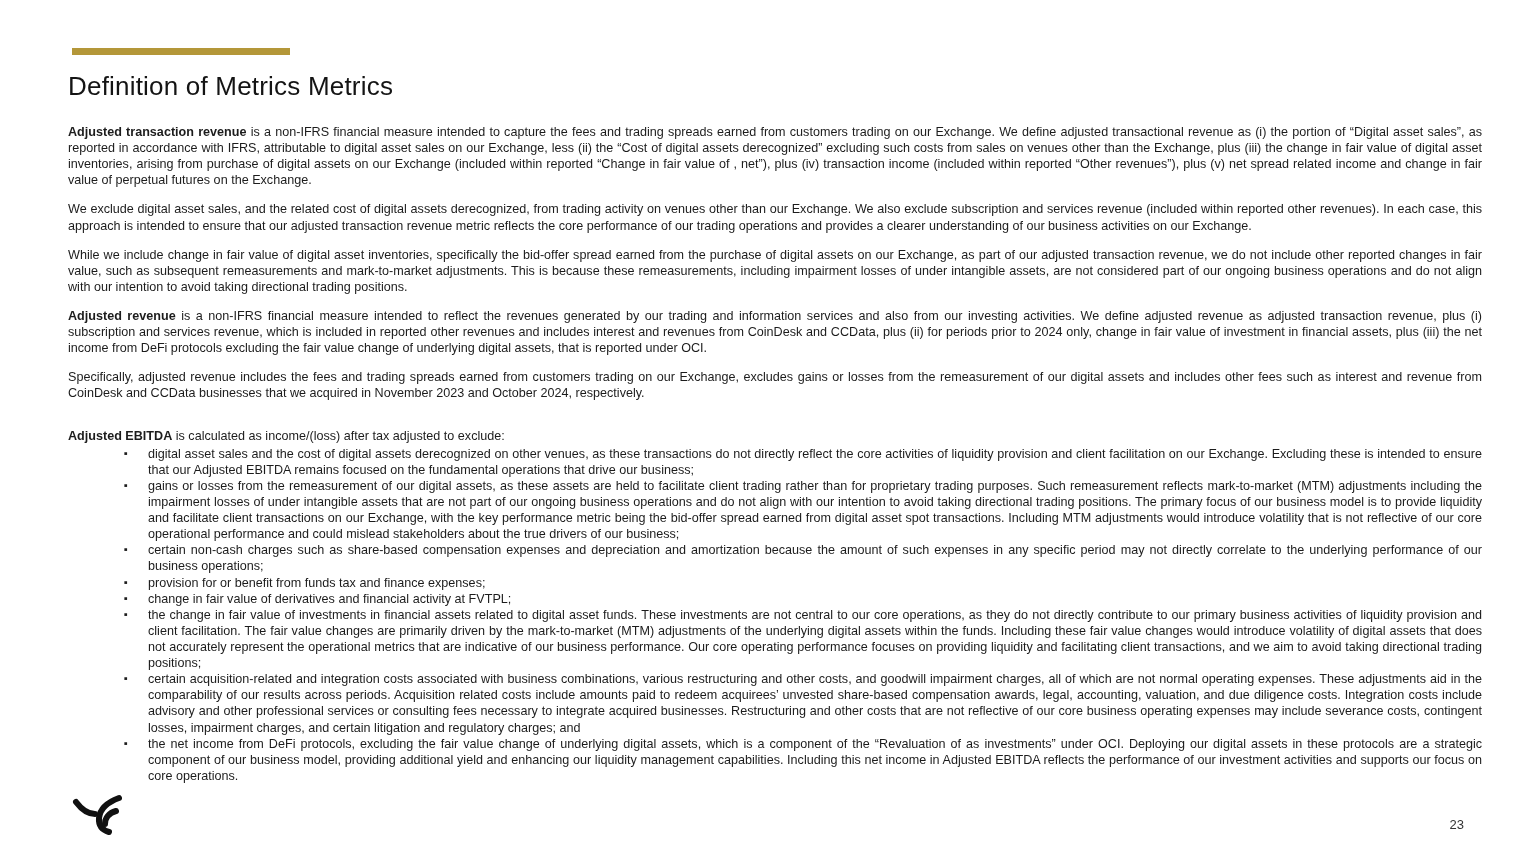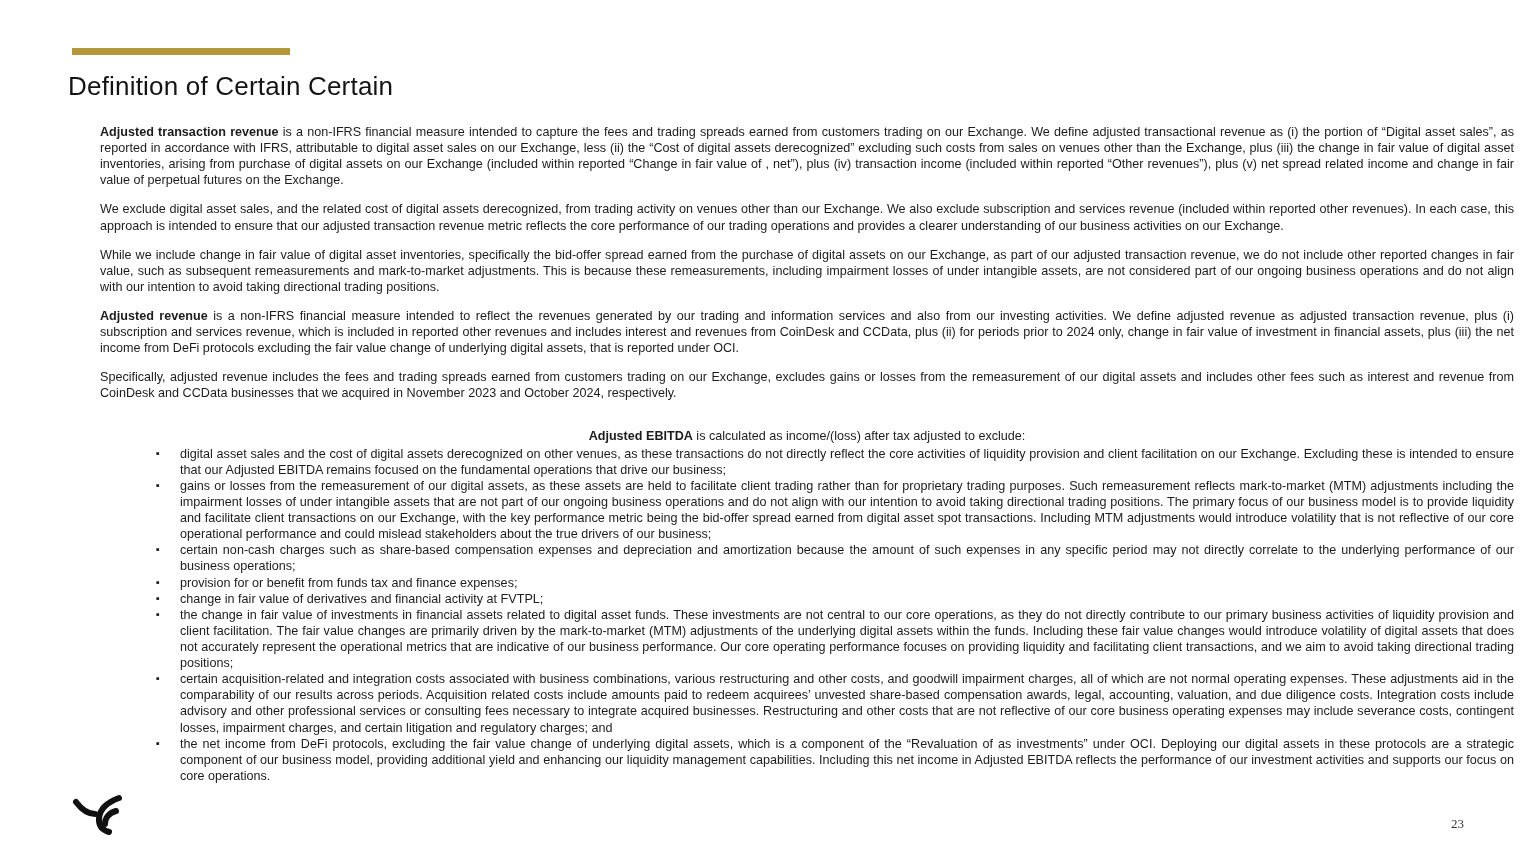--- a/index.html
+++ b/index.html
@@ -27,25 +27,24 @@
     letter-spacing: 0.2px;
     color: #141414;
     margin-bottom: 22px;
   }
   .body-copy {
     width: 1414px;
     font-size: 12.6px;
     line-height: 1.28;
     text-align: justify;
     color: #1c1c1c;
-    margin-left: 32px;
   }
   .para { margin-bottom: 13px; }
   .lead { font-weight: 700; }
-  .ebitda-head { margin-top: 26px; margin-bottom: 2px; text-align: center; }
+  .ebitda-head { margin-top: 26px; margin-bottom: 2px; text-align: left; }
   ul.ebitda-list { list-style: none; }
   ul.ebitda-list li {
     position: relative;
     margin-left: 80px;
     width: 1334px;
     text-align: justify;
   }
   ul.ebitda-list li .bullet-glyph {
     position: absolute;
     left: -28px;
@@ -57,31 +56,30 @@
   .logo {
     position: absolute;
     left: 72px; bottom: 28px;
     width: 52px; height: 42px;
   }
   .page-number {
     position: absolute;
     right: 72px; bottom: 32px;
     font-size: 13px;
     color: #333333;
-    font-family: Liberation Serif, serif;
   }
 </style>
 </head>
 <body>
 
 <div class="slide">
 
   <div class="accent-bar"></div>
 
-  <h1 class="title">Definition of Certain Certain</h1>
+  <h1 class="title">Definition of Metrics Metrics</h1>
 
   <div class="body-copy">
 
     <p class="para"><span class="lead">Adjusted transaction revenue</span><span> is a non-IFRS financial measure intended to capture the fees and trading spreads earned from customers trading on our Exchange. We define adjusted transactional revenue as (i) the portion of “Digital asset sales”, as reported in accordance with IFRS, attributable to digital asset sales on our Exchange, less (ii) the “Cost of digital assets derecognized” excluding such costs from sales on venues other than the Exchange, plus (iii) the change in fair value of digital asset inventories, arising from purchase of digital assets on our Exchange (included within reported “Change in fair value of , net”), plus (iv) transaction income (included within reported “Other revenues”), plus (v) net spread related income and change in fair value of perpetual futures on the Exchange.</span></p>
 
     <p class="para"><span>We exclude digital asset sales, and the related cost of digital assets derecognized, from trading activity on venues other than our Exchange. We also exclude subscription and services revenue (included within reported other revenues). In each case, this approach is intended to ensure that our adjusted transaction revenue metric reflects the core performance of our trading operations and provides a clearer understanding of our business activities on our Exchange.</span></p>
 
     <p class="para"><span>While we include change in fair value of digital asset inventories, specifically the bid-offer spread earned from the purchase of digital assets on our Exchange, as part of our adjusted transaction revenue, we do not include other reported changes in fair value, such as subsequent remeasurements and mark-to-market adjustments. This is because these remeasurements, including impairment losses of  under intangible assets, are not considered part of our ongoing business operations and do not align with our intention to avoid taking directional trading positions.</span></p>
 
     <p class="para"><span class="lead">Adjusted revenue</span><span> is a non-IFRS financial measure intended to reflect the revenues generated by our trading and information services and also from our investing activities. We define adjusted revenue as adjusted transaction revenue, plus (i) subscription and services revenue, which is included in reported other revenues and includes interest and revenues from CoinDesk and CCData, plus (ii) for periods prior to 2024 only, change in fair value of investment in financial assets, plus (iii) the net income from DeFi protocols excluding the fair value change of underlying digital assets, that is reported under OCI.</span></p>

